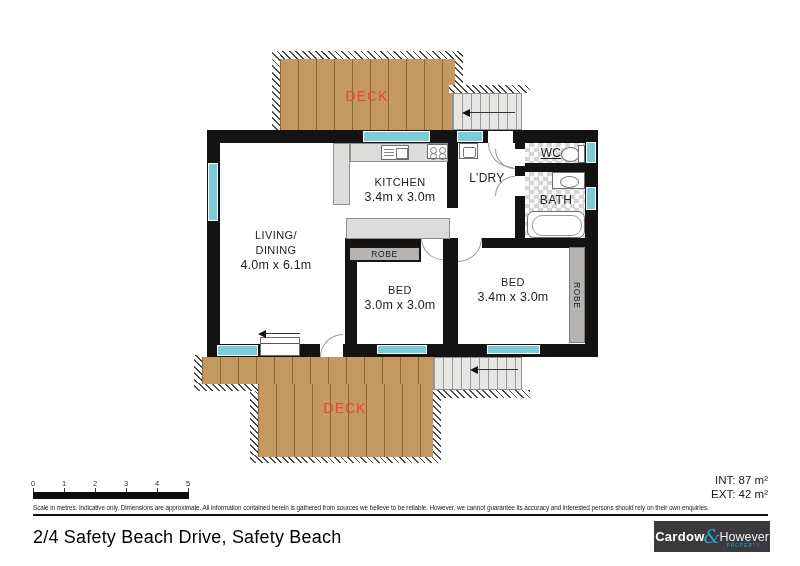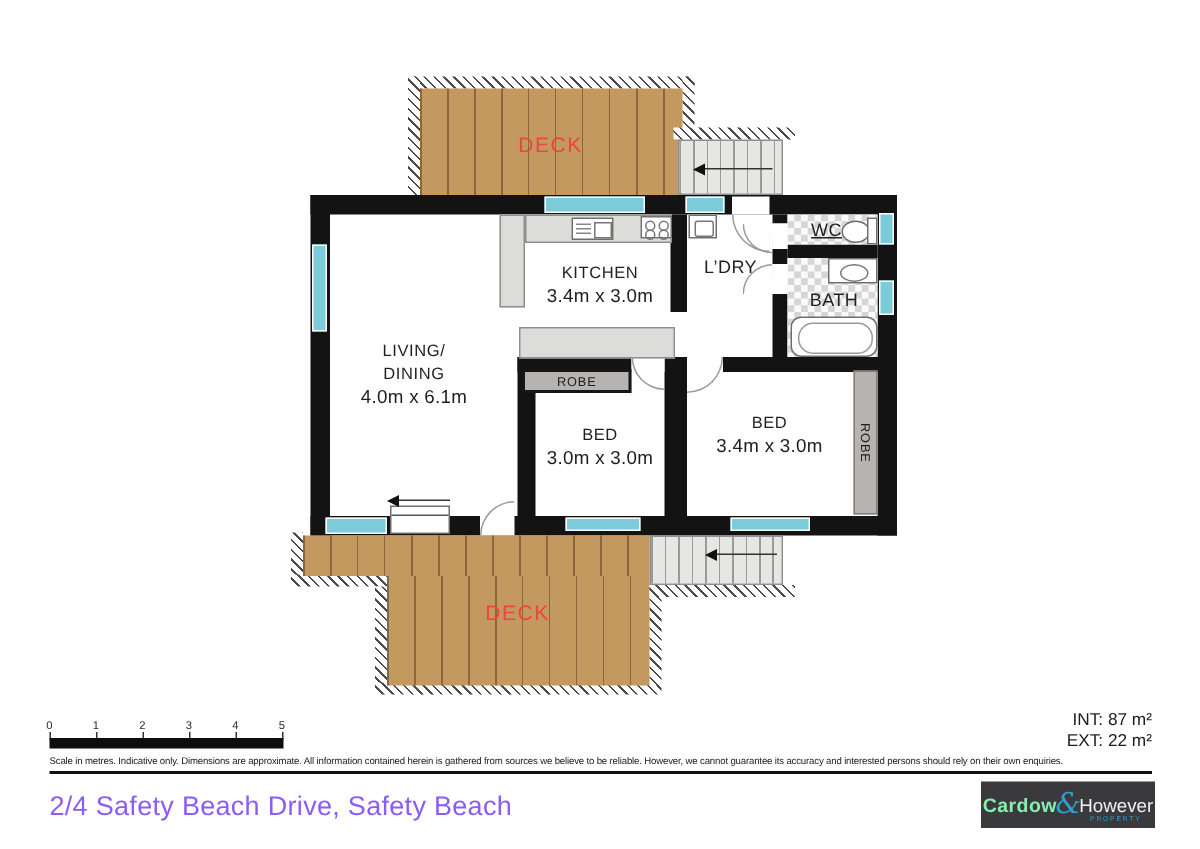--- a/index.html
+++ b/index.html
@@ -27,24 +27,24 @@
         display:flex;align-items:center;justify-content:center;font-size:8.5px;letter-spacing:.6px;color:#1d1d1d;}
   .robe-vert{border:1px solid #7e7e7c;writing-mode:vertical-rl;}
   .aline{position:absolute;background:#333;height:1px;}
   .ahead{position:absolute;width:0;height:0;border-top:4px solid transparent;border-bottom:4px solid transparent;border-right:8px solid #111;}
   .tickline{position:absolute;width:1px;height:5px;background:#333;}
   .ticknum{position:absolute;transform:translateX(-50%);font-size:7.5px;color:#2b2b2b;}
   #scalebar{position:absolute;left:33px;top:492px;width:156px;height:7px;background:#0d0d0d;}
   #disclaimer{position:absolute;left:33px;top:504px;font-size:6.4px;letter-spacing:-0.1px;color:#1a1a1a;white-space:nowrap;}
   #divider{position:absolute;left:33px;top:514px;width:735px;height:2px;background:#111;}
   #areas{position:absolute;right:32px;top:473px;text-align:right;font-size:11.5px;line-height:14px;color:#1c1c1c;}
-  #address{position:absolute;left:33px;top:527px;font-size:18px;color:#8b5cf6;letter-spacing:.2px;}
+  #address{position:absolute;left:33px;top:527px;font-size:18px;color:#000000;letter-spacing:.2px;}
   #logo{position:absolute;left:654px;top:521px;width:116px;height:31px;background:#3a3a3c;
         display:flex;align-items:center;justify-content:center;}
-  #logo .name{font-size:13px;font-weight:bold;color:#86efac;letter-spacing:.3px;}
+  #logo .name{font-size:13px;font-weight:bold;color:#ffffff;letter-spacing:.3px;}
   #logo .amp{font-family:"DejaVu Serif", serif;font-style:italic;font-size:19px;color:#2f9fcf;margin:0 -1px;position:relative;top:-1px;}
   #logo .partners{font-size:12.5px;color:#efefef;font-weight:normal;}
   #logo .tagline{position:absolute;right:9px;bottom:4px;font-size:4.5px;letter-spacing:1.2px;color:#2f9fcf;}
 </style>
 </head>
 <body>
 
 <div id="canvas">
 
   <div class="hatch" style="left:272px;top:51px;width:191px;height:8px;"></div>
@@ -184,21 +184,21 @@
     <div class="tickline" style="left:64px;top:488px;"></div>
     <div class="tickline" style="left:95px;top:488px;"></div>
     <div class="tickline" style="left:126px;top:488px;"></div>
     <div class="tickline" style="left:157px;top:488px;"></div>
     <div class="tickline" style="left:188px;top:488px;"></div>
     <div id="scalebar"></div>
   </div>
 
   <div id="areas">
     <div>INT: 87 m²</div>
-    <div>EXT: 22 m²</div>
+    <div>EXT: 42 m²</div>
   </div>
   <div id="disclaimer">Scale in metres. Indicative only. Dimensions are approximate. All information contained herein is gathered from sources we believe to be reliable. However, we cannot guarantee its accuracy and interested persons should rely on their own enquiries.</div>
   <div id="divider"></div>
 
   <div id="address">2/4 Safety Beach Drive, Safety Beach</div>
   <div id="logo">
     <span class="name">Cardow</span>
     <span class="amp">&amp;</span>
     <span class="partners">However</span>
     <span class="tagline">PROPERTY</span>

